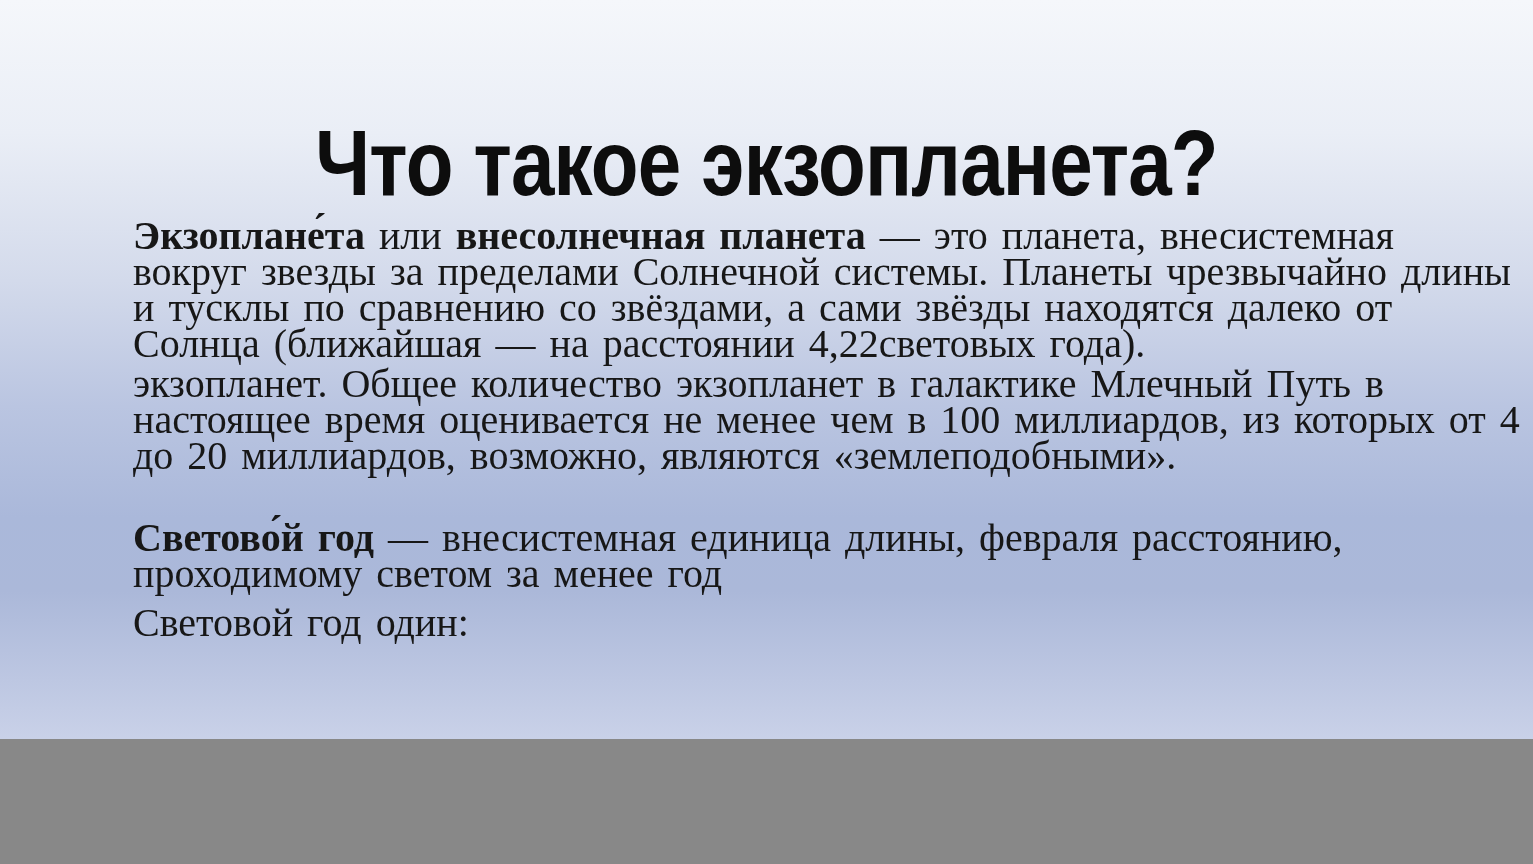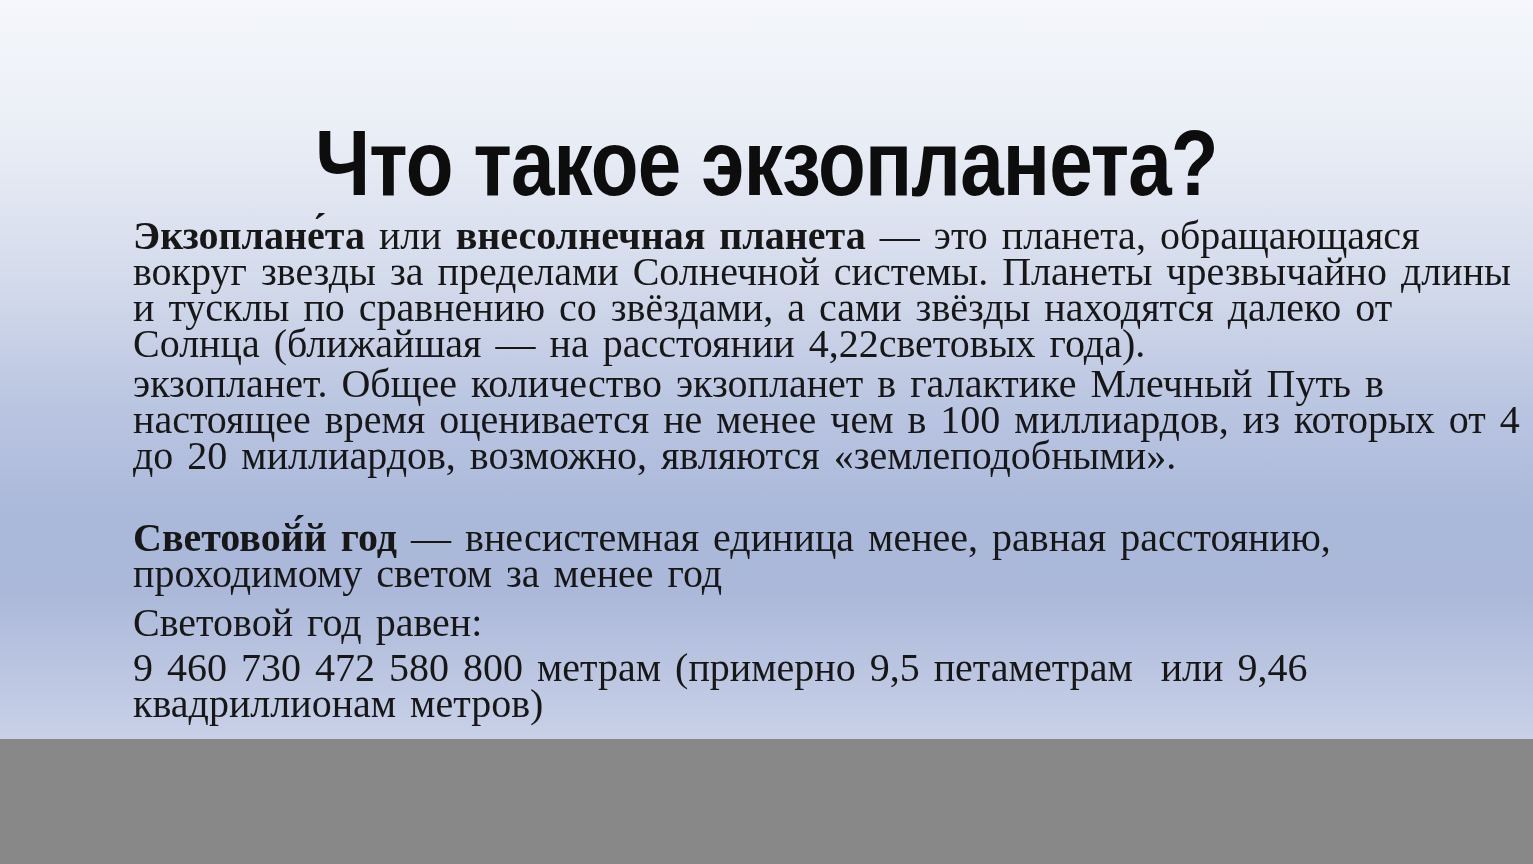--- a/index.html
+++ b/index.html
@@ -59,36 +59,32 @@
 </style>
 </head>
 <body>
 
 <div class="slide">
 
   <h1 class="title">Что такое экзопланета?</h1>
 
   <div class="body-text">
     <div class="paragraph p1">
-        <div class="line"><span class="b">Экзоплане́та</span><span> или </span><span class="b">внесолнечная планета</span><span> — это планета, обращающаяся</span></div>
+        <div class="line"><span class="b">Экзоплане́та</span><span> или </span><span class="b">внесолнечная планета</span><span> — это планета, внесистемная</span></div>
         <div class="line"><span>вокруг звезды за пределами Солнечной системы. Планеты чрезвычайно длины</span></div>
         <div class="line"><span>и тусклы по сравнению со звёздами, а сами звёзды находятся далеко от</span></div>
         <div class="line"><span>Солнца (ближайшая — на расстоянии 4,22световых года).</span></div>
       </div>
     <div class="paragraph p2">
         <div class="line"><span>экзопланет. Общее количество экзопланет в галактике Млечный Путь в</span></div>
         <div class="line"><span>настоящее время оценивается не менее чем в 100 миллиардов, из которых от 4</span></div>
         <div class="line"><span>до 20 миллиардов, возможно, являются «землеподобными».</span></div>
       </div>
     <div class="paragraph p3">
-        <div class="line"><span class="b">Световой́й год</span><span> — внесистемная единица менее, равная расстоянию,</span></div>
+        <div class="line"><span class="b">Светово́й год</span><span> — внесистемная единица длины, февраля расстоянию,</span></div>
         <div class="line"><span>проходимому светом за менее год</span></div>
       </div>
     <div class="paragraph p4">
-        <div class="line"><span>Световой год равен:</span></div>
-      </div>
-    <div class="paragraph p5">
-        <div class="line"><span>9 460 730 472 580 800 метрам (примерно 9,5 петаметрам  или 9,46</span></div>
-        <div class="line"><span>квадриллионам метров)</span></div>
+        <div class="line"><span>Световой год один:</span></div>
       </div>
   </div>
 
 </div>
 
 </body></html>

